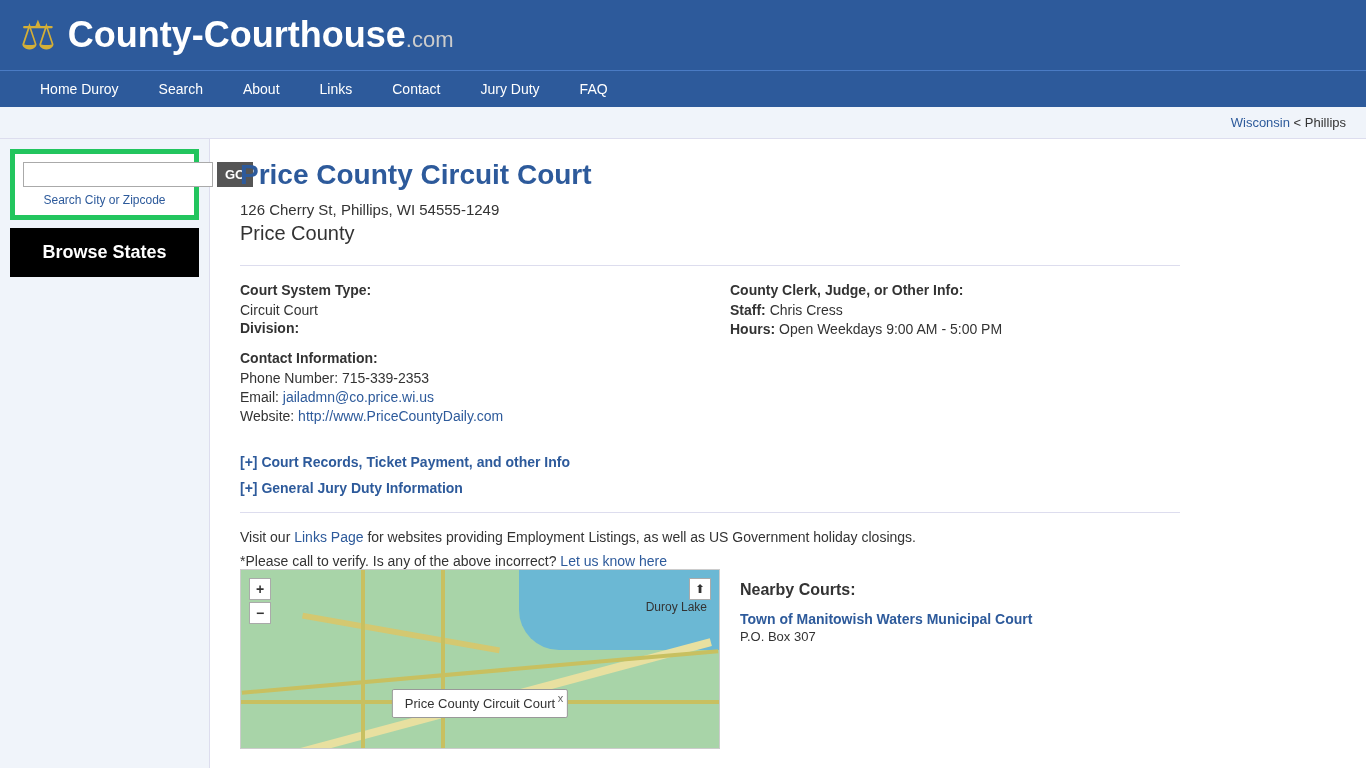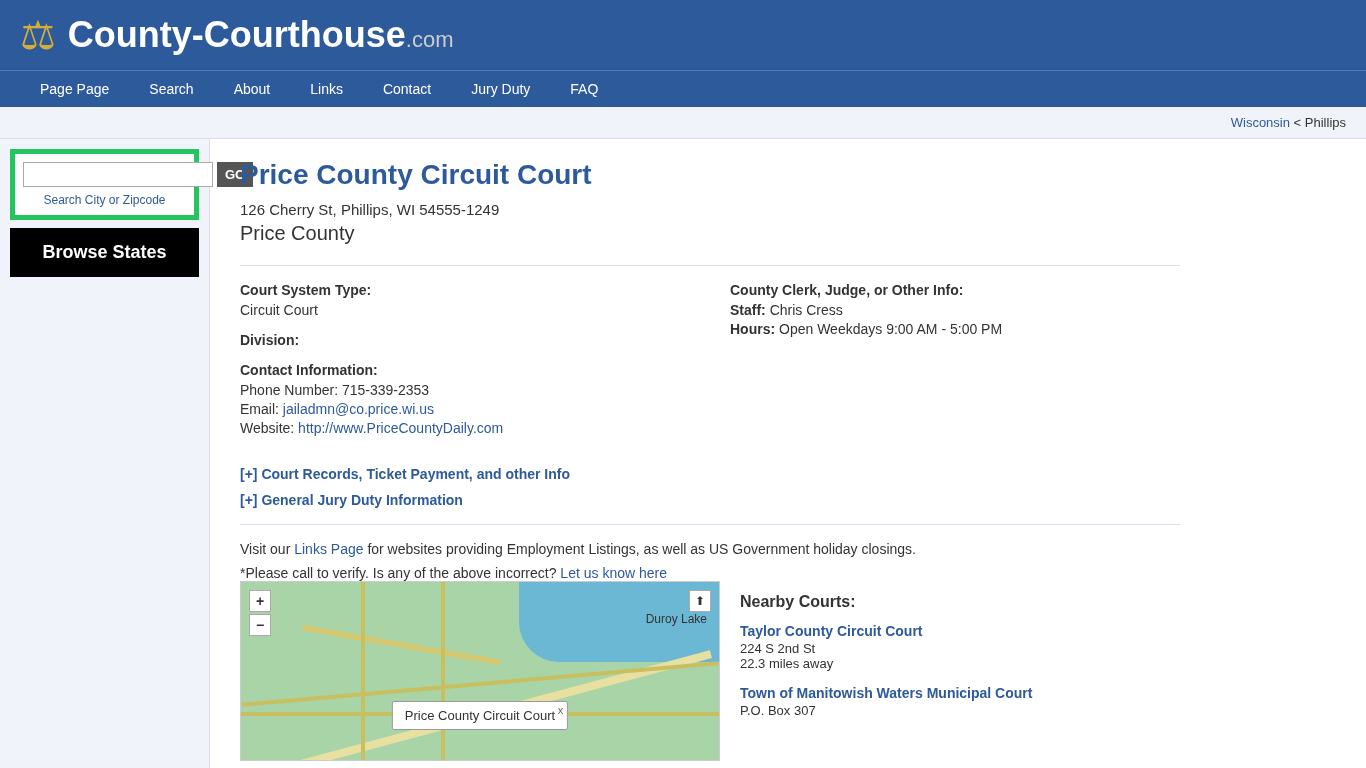--- a/index.html
+++ b/index.html
@@ -88,21 +88,21 @@
 <header class="header">
   <div class="header-logo">
     <span class="scales-icon">⚖</span>
     <span class="header-title">
       <span>County-Courthouse</span><span class="com">.com</span>
     </span>
   </div>
 </header>
 
 <nav class="nav">
-  <a href="#">Page Page</a>
+  <a href="#">Home Duroy</a>
   <a href="#">Search</a>
   <a href="#">About</a>
   <a href="#">Links</a>
   <a href="#">Contact</a>
   <a href="#">Jury Duty</a>
   <a href="#">FAQ</a>
 </nav>
 
 <div class="breadcrumb">
   <a href="#">Wisconsin</a>
@@ -129,21 +129,21 @@
     <div class="address">126 Cherry St, Phillips, WI 54555-1249</div>
     <div class="county-name">Price County</div>
 
     <div class="divider"></div>
 
     <div class="info-grid">
       <div class="info-col">
         <div class="info-label">Court System Type:</div>
         <div class="info-value">Circuit Court</div>
 
-        <div class="info-label" style="margin-top:14px;">Division:</div>
+        <div class="info-label" style="margin-top:2px;">Division:</div>
 
         <div class="contact-section" style="margin-top:14px;">
           <div class="info-label">Contact Information:</div>
           <div class="contact-row">
             <span>Phone Number:</span> <span>715-339-2353</span>
           </div>
           <div class="contact-row">
             <span>Email:</span> <a href="#">jailadmn@co.price.wi.us</a>
           </div>
           <div class="contact-row">
@@ -202,25 +202,20 @@
         <div class="map-label-duroy">Duroy Lake</div>
         <div class="map-label-box">
           <span class="map-close">x</span>
           <span>Price County Circuit Court</span>
         </div>
       </div>
 
       <div class="nearby-courts">
         <div class="nearby-title">Nearby Courts:</div>
         <div class="nearby-item">
-          <a href="#">Taylor County Circuit Court</a>
-          <div class="nearby-address">224 S 2nd St</div>
-          <div class="nearby-distance">22.3 miles away</div>
-        </div>
-        <div class="nearby-item">
           <a href="#">Town of Manitowish Waters Municipal Court</a>
           <div class="nearby-address">P.O. Box 307</div>
         </div>
       </div>
     </div>
 
   </main>
 </div>
 
 </body></html>

